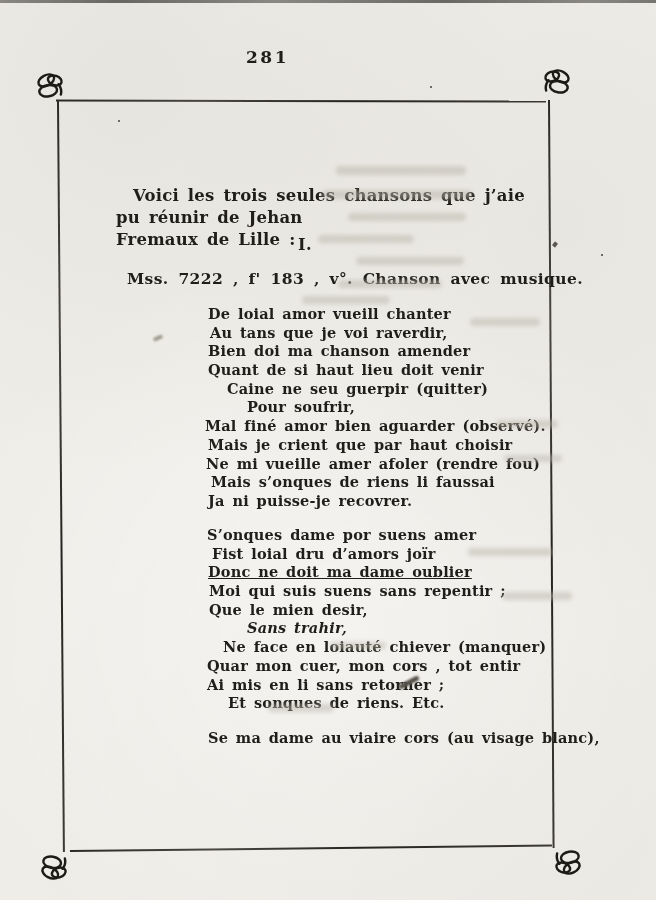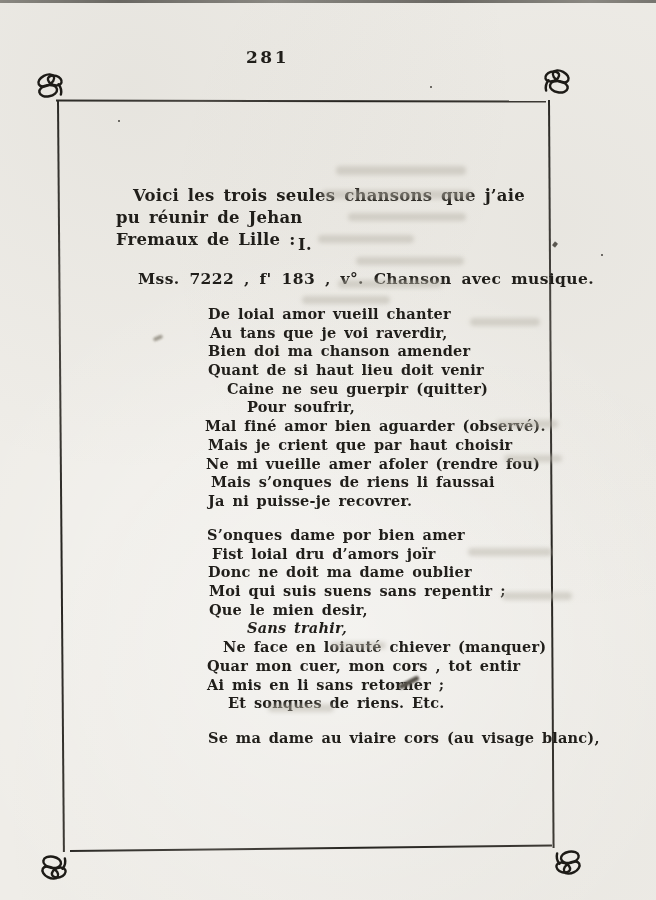--- a/index.html
+++ b/index.html
@@ -46,21 +46,21 @@
     font-size: 16.5px; font-weight: bold; line-height: 22px;
     letter-spacing: .2px; word-spacing: 3px;
   }
   .intro .l1 { display: block; text-indent: 17px; }
   .intro .l2 { display: block; }
   .section-numeral {
     position: absolute; left: 270px; top: 235px; width: 70px; text-align: center;
     font-size: 16px; font-weight: bold; letter-spacing: .5px;
   }
   .citation {
-    position: absolute; left: 138px; top: 269px;
+    position: absolute; left: 127px; top: 269px;
     font-size: 15.5px; font-weight: bold; letter-spacing: .4px; word-spacing: 4px;
   }
   .stanza { position: absolute; font-size: 14.5px; font-weight: bold; letter-spacing: .2px; word-spacing: 2.5px; }
   .stanza .poem-line { height: 18.7px; line-height: 18.7px; white-space: nowrap; }
   .stanza-1 { left: 208px; top: 305px; }
   .stanza-2 { left: 207px; top: 526px; }
   .closing-line {
     position: absolute; left: 208px; top: 729px;
     font-size: 14.5px; font-weight: bold; letter-spacing: .2px; word-spacing: 2.5px; white-space: nowrap;
   }
@@ -139,23 +139,23 @@
       <div class="poem-line">Quant de si haut lieu doit venir</div>
       <div class="poem-line" style="margin-left: 19px;">Caine ne seu guerpir (quitter)</div>
       <div class="poem-line" style="margin-left: 39px;">Pour soufrir,</div>
       <div class="poem-line" style="margin-left: -3px;">Mal finé amor bien aguarder (observé).</div>
       <div class="poem-line">Mais je crient que par haut choisir</div>
       <div class="poem-line" style="margin-left: -2px;">Ne mi vueille amer afoler (rendre fou)</div>
       <div class="poem-line" style="margin-left: 3px;">Mais s’onques de riens li faussai</div>
       <div class="poem-line">Ja ni puisse-je recovrer.</div>
     </div>
   <div class="stanza stanza-2">
-      <div class="poem-line">S’onques dame por bien amer</div>
+      <div class="poem-line">S’onques dame por suens amer</div>
       <div class="poem-line" style="margin-left: 5px;">Fist loial dru d’amors joïr</div>
-      <div class="poem-line" style="margin-left: 1px;">Donc ne doit ma dame oublier</div>
+      <div class="poem-line" style="margin-left: 1px; text-decoration: underline;">Donc ne doit ma dame oublier</div>
       <div class="poem-line" style="margin-left: 2px;">Moi qui suis suens sans repentir ;</div>
       <div class="poem-line" style="margin-left: 2px;">Que le mien desir,</div>
       <div class="poem-line" style="margin-left: 40px; font-style: italic;">Sans trahir,</div>
       <div class="poem-line" style="margin-left: 16px;">Ne face en loiauté chiever (manquer)</div>
       <div class="poem-line">Quar mon cuer, mon cors , tot entir</div>
       <div class="poem-line">Ai mis en li sans retorner ;</div>
       <div class="poem-line" style="margin-left: 21px;">Et sonques de riens. Etc.</div>
     </div>
 
   <div class="closing-line">Se ma dame au viaire cors (au visage blanc),</div>

